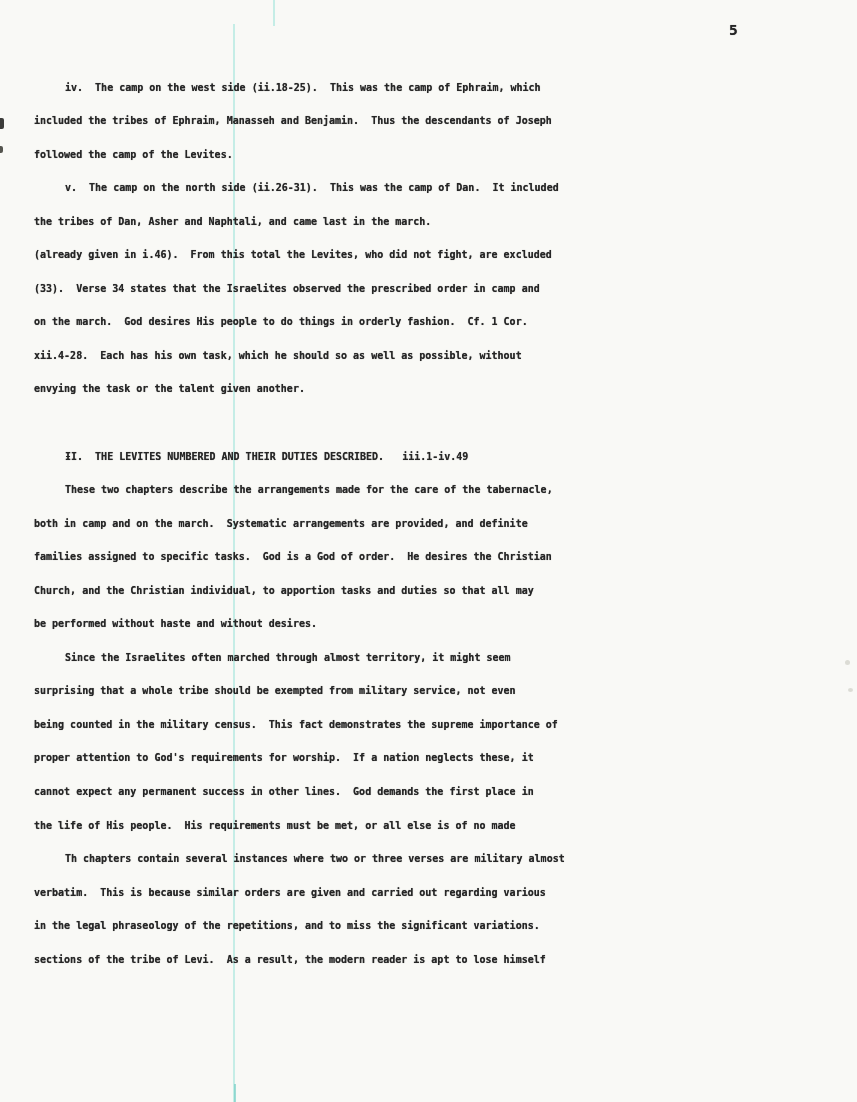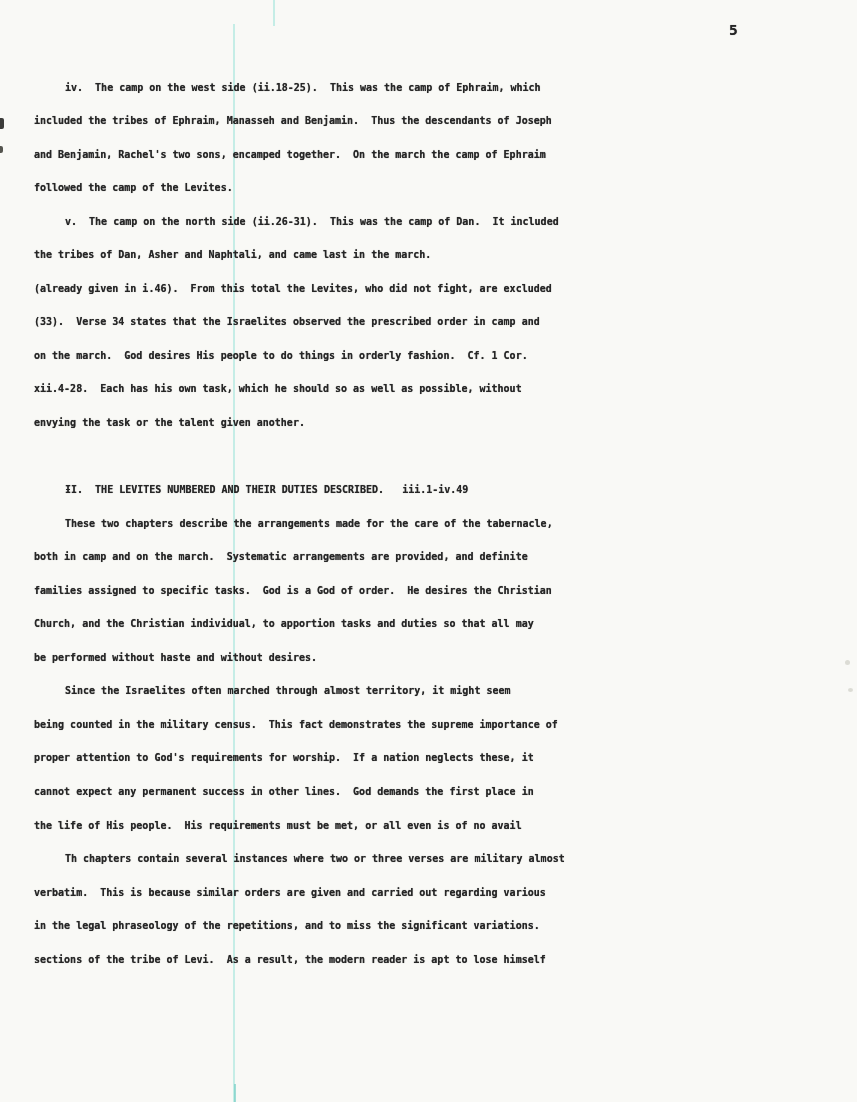--- a/index.html
+++ b/index.html
@@ -116,39 +116,39 @@
   <div class="scan-mark-left-1"></div>
   <div class="scan-mark-left-2"></div>
   <div class="scan-speck-right-1"></div>
   <div class="scan-speck-right-2"></div>
 
   <div class="page-number">5</div>
 
   <div class="text-column">
       <div class="line indent">iv.  The camp on the west side (ii.18-25).  This was the camp of Ephraim, which</div>
       <div class="line">included the tribes of Ephraim, Manasseh and Benjamin.  Thus the descendants of Joseph</div>
-      <div class="line">and Benjamin, Rachel's two sons, encamped together.  On the march the camp of Ephraim</div>
       <div class="line">followed the camp of the Levites.</div>
       <div class="line indent">v.  The camp on the north side (ii.26-31).  This was the camp of Dan.  It included</div>
       <div class="line">the tribes of Dan, Asher and Naphtali, and came last in the march.</div>
       <div class="line">(already given in i.46).  From this total the Levites, who did not fight, are excluded</div>
       <div class="line">(33).  Verse 34 states that the Israelites observed the prescribed order in camp and</div>
       <div class="line">on the march.  God desires His people to do things in orderly fashion.  Cf. 1 Cor.</div>
       <div class="line">xii.4-28.  Each has his own task, which he should so as well as possible, without</div>
       <div class="line">envying the task or the talent given another.</div>
       <div class="line"></div>
       <div class="line indent heading">ƗI.  THE LEVITES NUMBERED AND THEIR DUTIES DESCRIBED.   iii.1-iv.49</div>
       <div class="line indent">These two chapters describe the arrangements made for the care of the tabernacle,</div>
       <div class="line">both in camp and on the march.  Systematic arrangements are provided, and definite</div>
       <div class="line">families assigned to specific tasks.  God is a God of order.  He desires the Christian</div>
       <div class="line">Church, and the Christian individual, to apportion tasks and duties so that all may</div>
       <div class="line">be performed without haste and without desires.</div>
       <div class="line indent">Since the Israelites often marched through almost territory, it might seem</div>
+      <div class="line">surprising that a whole tribe should be exempted from military service, not even</div>
       <div class="line">being counted in the military census.  This fact demonstrates the supreme importance of</div>
       <div class="line">proper attention to God's requirements for worship.  If a nation neglects these, it</div>
       <div class="line">cannot expect any permanent success in other lines.  God demands the first place in</div>
-      <div class="line">the life of His people.  His requirements must be met, or all even is of no avail</div>
+      <div class="line">the life of His people.  His requirements must be met, or all else is of no made</div>
       <div class="line indent">Th chapters contain several instances where two or three verses are military almost</div>
       <div class="line">verbatim.  This is because similar orders are given and carried out regarding various</div>
       <div class="line">in the legal phraseology of the repetitions, and to miss the significant variations.</div>
       <div class="line">sections of the tribe of Levi.  As a result, the modern reader is apt to lose himself</div>
     </div>
 </div>
 
 </body></html>

